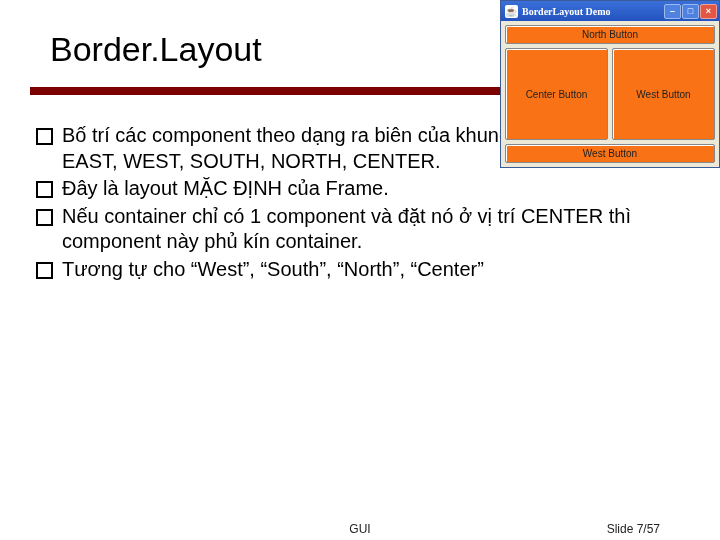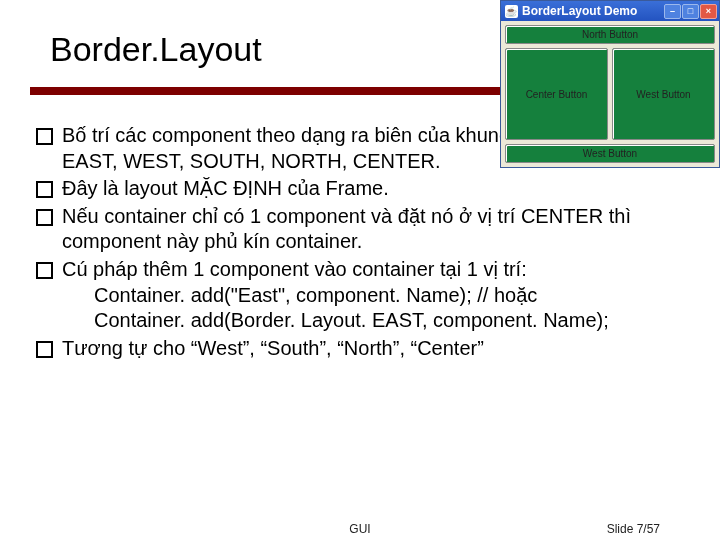--- a/index.html
+++ b/index.html
@@ -102,21 +102,21 @@
     height: 13px;
     background: #fff;
     border-radius: 2px;
     margin-right: 4px;
     display: inline-flex;
     align-items: center;
     justify-content: center;
     color: #c05020;
     font-size: 10px;
   }
-  .jw-title { flex: 1; font-size: 12px; }
+  .jw-title { flex: 1; font-size: 10px; font-family: Liberation Serif, serif; }
   .jw-btns { display: flex; gap: 1px; }
   .jw-btn {
     width: 17px;
     height: 15px;
     background: #4f82e0;
     border: 1px solid #9cb8ec;
     border-radius: 2px;
     display: flex;
     align-items: center;
     justify-content: center;
@@ -134,21 +134,21 @@
     flex-direction: column;
     gap: 4px;
     height: calc(100% - 20px);
   }
   .jw-row {
     display: flex;
     gap: 4px;
   }
   .jw-button {
     flex: 1;
-    background: #15803d;
+    background: #f97316;
     border: 1px solid #888;
     border-radius: 2px;
     text-align: center;
     padding: 3px 2px;
     font-size: 10px;
     color: #222;
     box-shadow: inset 1px 1px 0 #fff;
   }
   .jw-north, .jw-south { width: 100%; }
   .jw-middle { flex: 1; }
@@ -162,25 +162,20 @@
 <body>
 
 <div class="slide">
   <h1 class="title">Border.Layout</h1>
   <div class="rule"></div>
 
   <ul class="bullets">
     <li>Bố trí các component theo dạng ra biên của khung tạo ra 5 vị trí: EAST, WEST, SOUTH, NORTH, CENTER.</li>
     <li>Đây là layout MẶC ĐỊNH của Frame.</li>
     <li>Nếu container chỉ có 1 component và đặt nó ở vị trí CENTER thì component này phủ kín container.</li>
-    <li>
-      <span>Cú pháp thêm 1 component vào container tại 1 vị trí:</span>
-      <div class="sub"> Container. add("East", component. Name); // hoặc</div>
-      <div class="sub"> Container. add(Border. Layout. EAST, component. Name);</div>
-    </li>
     <li>Tương tự cho “West”, “South”, “North”, “Center”</li>
   </ul>
 
   <div class="footer">
     <span class="footer-center">GUI</span>
     <span class="footer-right">Slide 7/57</span>
   </div>
 
   <div class="javawin">
     <div class="jw-titlebar">

